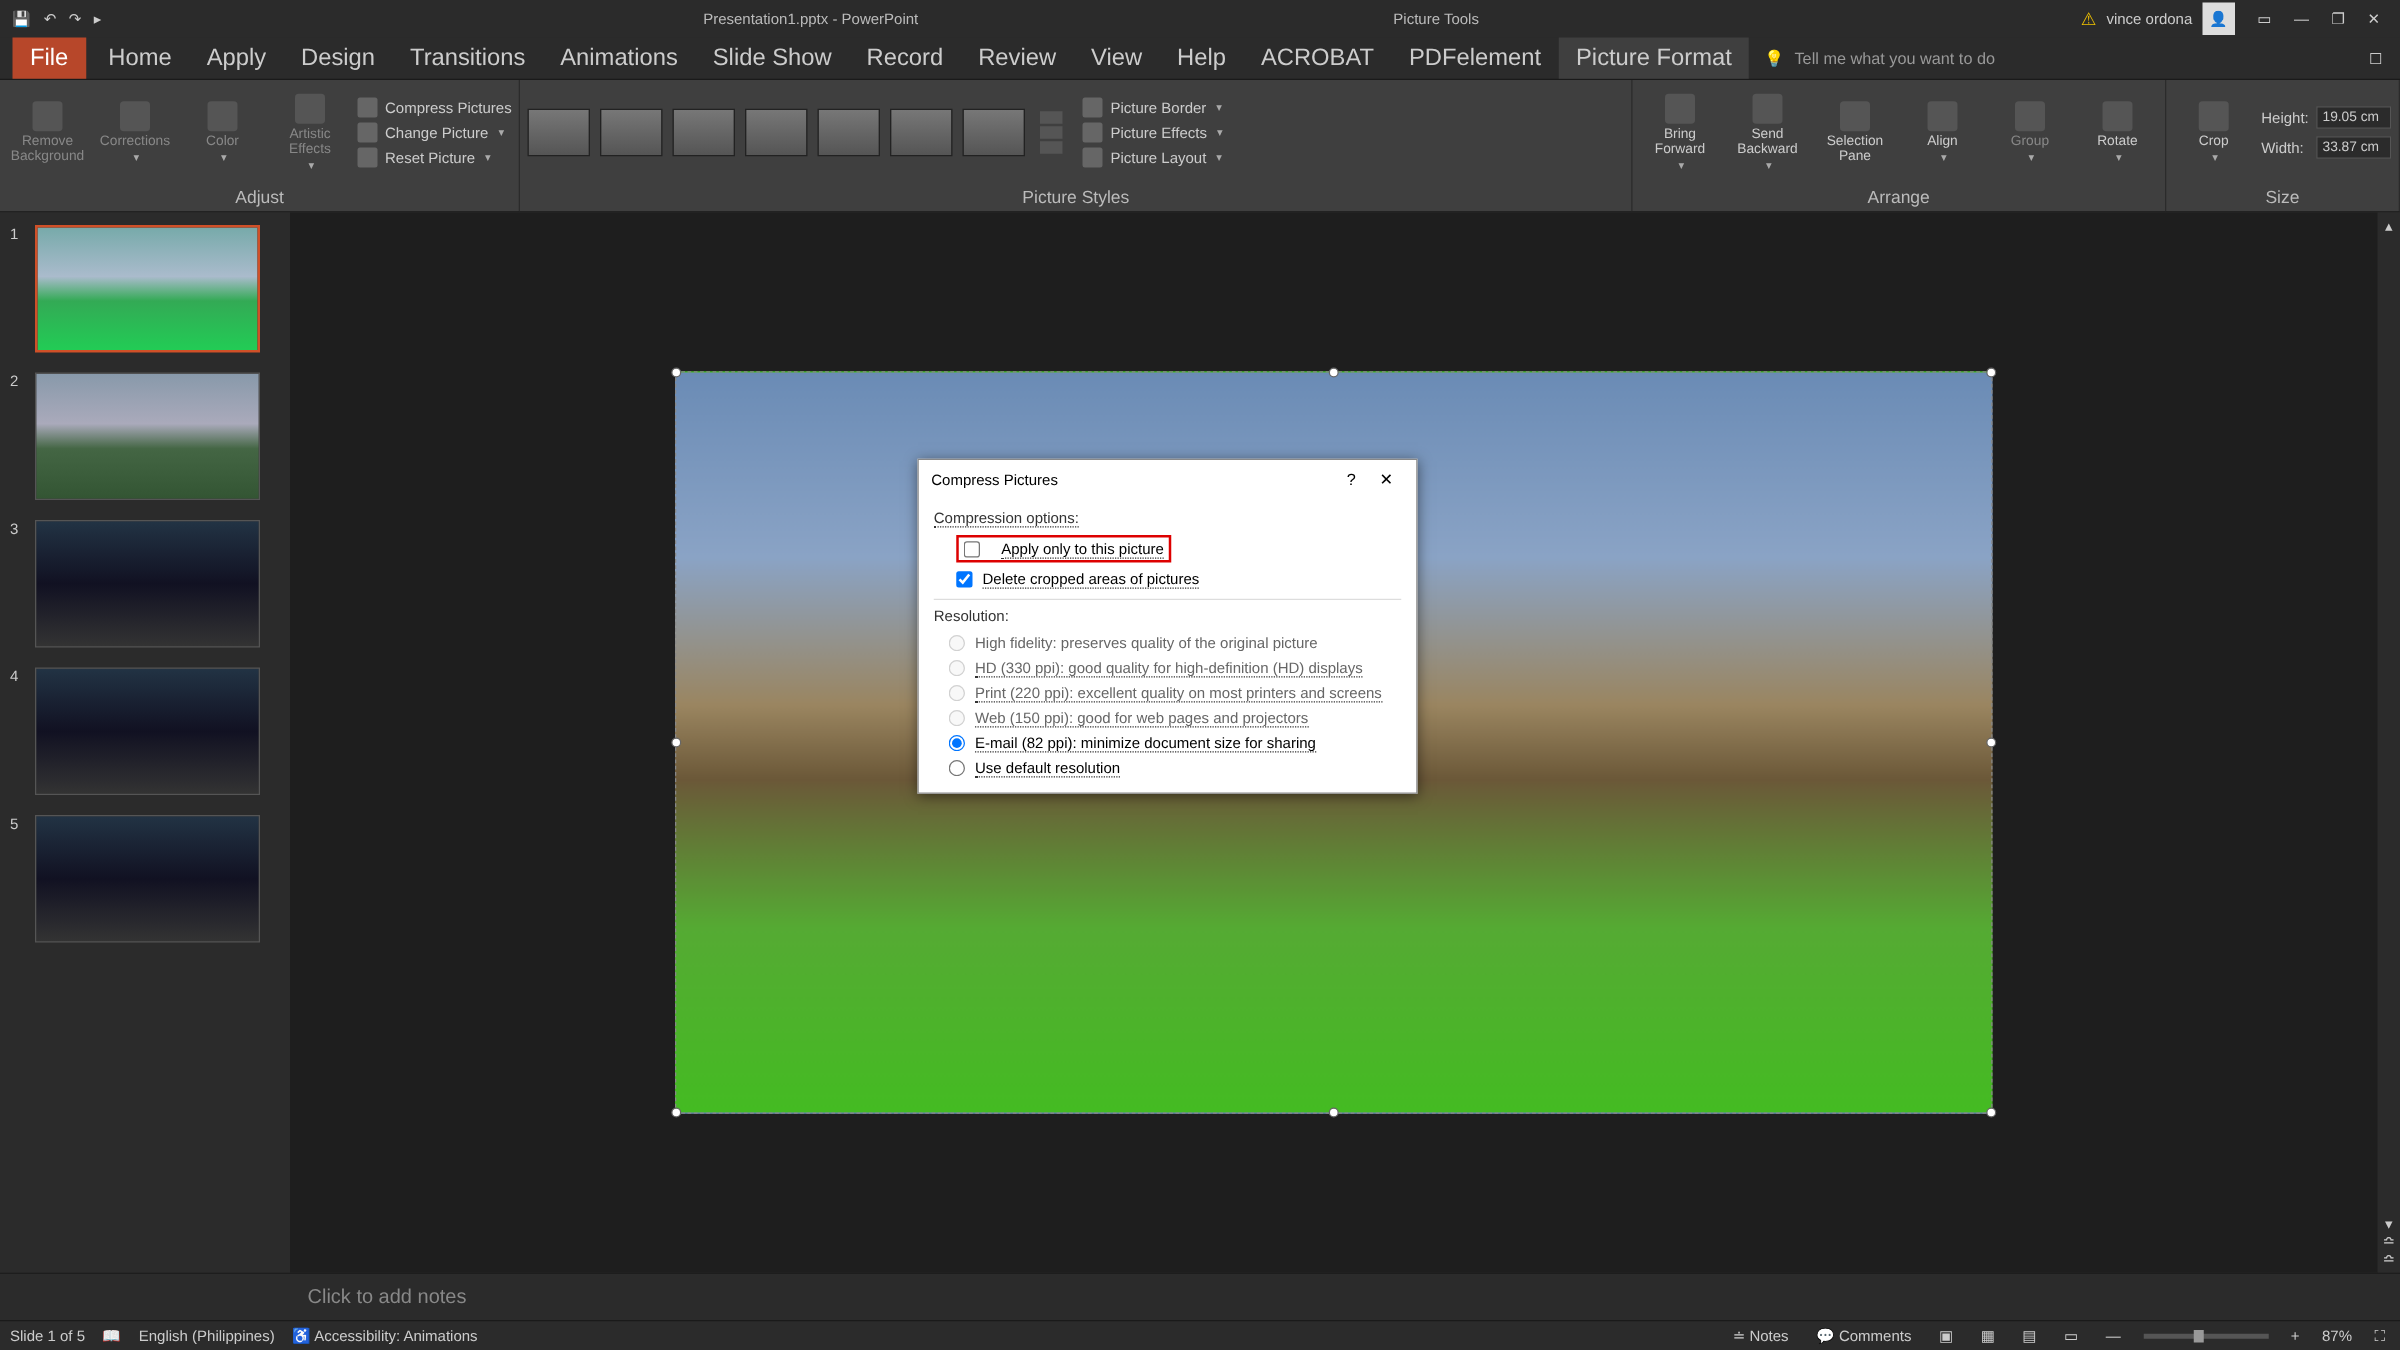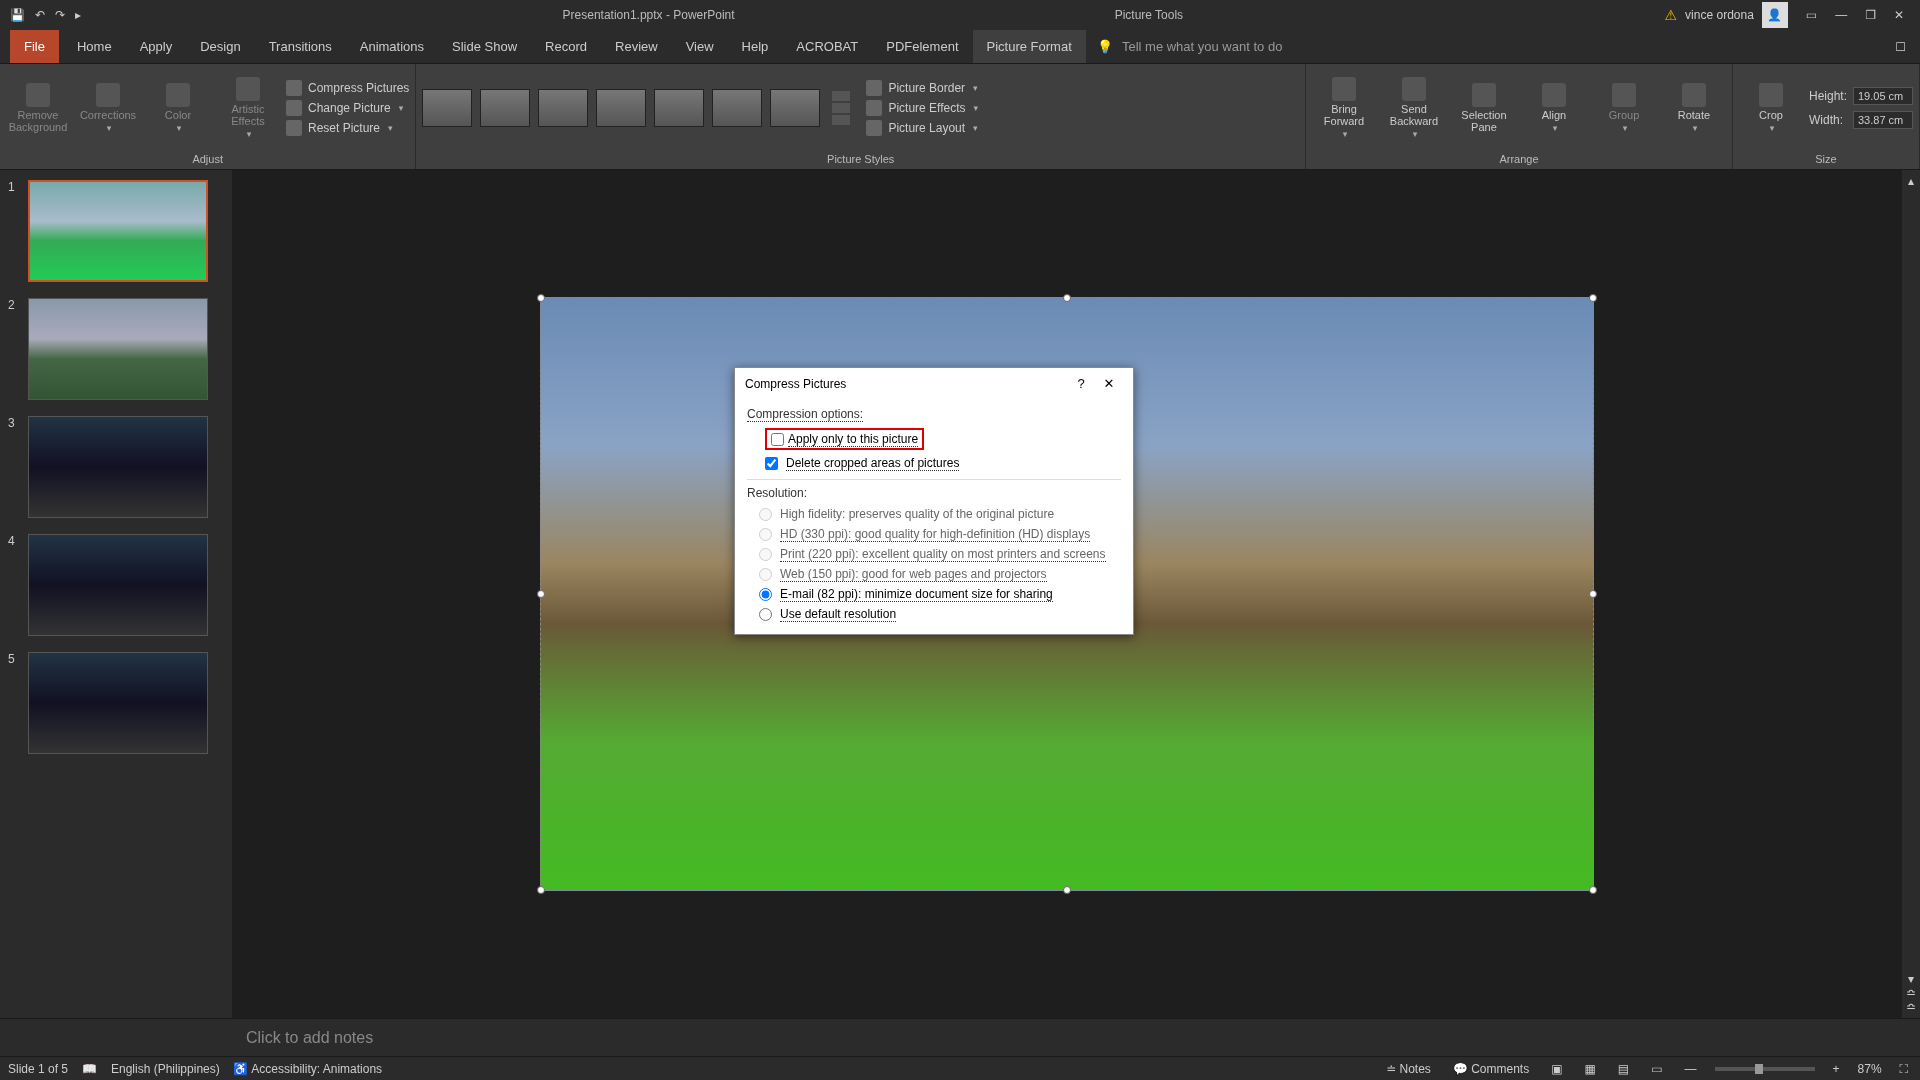--- a/index.html
+++ b/index.html
@@ -10,31 +10,31 @@
 .titlebar .qat { display: flex; gap: 10px; padding-left: 6px; }
 .titlebar .qat span { color: #ccc; cursor: pointer; }
 .titlebar .title-center { flex: 1; text-align: center; color: #bbb; font-size: 12px; display: flex; justify-content: center; gap: 380px; }
 .titlebar .win-controls { display: flex; gap: 18px; padding-right: 12px; align-items: center; }
 .titlebar .win-controls .user { display: flex; align-items: center; gap: 8px; }
 .titlebar .win-controls .user .warn { color: #f0c200; font-size: 14px; }
 .titlebar .win-controls .avatar { width: 26px; height: 26px; background: #ddd; display: inline-flex; align-items: center; justify-content: center; color: #666; }
 
 
 .ribbon-tabs { height: 34px; background: #2b2b2b; display: flex; align-items: stretch; padding-left: 10px; border-bottom: 1px solid #1a1a1a; }
-.ribbon-tabs .tab { padding: 12px 14px; display: flex; align-items: center; color: #ccc; font-size: 13px; cursor: pointer; }
+.ribbon-tabs .tab { padding: 12px 14px; display: flex; align-items: center; color: #ccc; font-size: 19px; cursor: pointer; }
 .ribbon-tabs .tab.file { background: #b7472a; color: #fff; margin-right: 4px; }
 .ribbon-tabs .tab.active { background: #3f3f3f; }
 .ribbon-tabs .tellme { display: flex; align-items: center; gap: 8px; color: #999; margin-left: 12px; font-size: 13px; }
 .ribbon-tabs .collapse-share { margin-left: auto; display: flex; align-items: center; gap: 14px; padding-right: 14px; color: #ccc; }
 
 
 .ribbon { height: 106px; background: #3f3f3f; display: flex; border-bottom: 1px solid #1a1a1a; }
 .ribbon-group { display: flex; flex-direction: column; border-right: 1px solid #2b2b2b; }
 .ribbon-group .group-body { flex: 1; display: flex; align-items: center; padding: 2px 6px; gap: 6px; }
-.ribbon-group .group-label { font-size: 11px; color: #bbb; text-align: center; padding: 2px 0 4px; }
+.ribbon-group .group-label { font-size: 14px; color: #bbb; text-align: center; padding: 2px 0 4px; }
 .big-btn { display: flex; flex-direction: column; align-items: center; gap: 2px; width: 64px; color: #888; font-size: 11px; text-align: center; cursor: pointer; }
 .big-btn .ico { width: 24px; height: 24px; background: #555; border-radius: 3px; }
 .big-btn.enabled { color: #ccc; }
 .small-list { display: flex; flex-direction: column; gap: 4px; }
 .small-btn { display: flex; align-items: center; gap: 6px; color: #ccc; font-size: 12px; cursor: pointer; }
 .small-btn .ico-s { width: 16px; height: 16px; background: #666; border-radius: 2px; }
 .chev { font-size: 9px; color: #aaa; margin-left: 2px; }
 
 .style-gallery { display: flex; gap: 8px; }
 .style-thumb { width: 50px; height: 38px; background: linear-gradient(#777,#555); border: 1px solid #222; cursor: pointer; }
@@ -69,21 +69,21 @@
 .dialog-body { padding: 4px 12px 10px; }
 .dialog-body .section-label { margin: 4px 0; color: #333; }
 .dialog-body .opt-row { display: flex; align-items: center; gap: 8px; padding: 3px 0 3px 18px; }
 .dialog-body .opt-row input[type=checkbox], .dialog-body .opt-row input[type=radio] { width: 13px; height: 13px; }
 .dialog-body .radio-group .opt-row { padding-left: 12px; color: #666; }
 .dialog-body .radio-group .opt-row.enabled { color: #000; }
 .dialog-body hr { border: none; border-top: 1px solid #ddd; margin: 6px 0; }
 .dialog-footer { display: flex; justify-content: flex-end; gap: 8px; padding: 0 12px 12px; }
 .dialog-footer button { width: 82px; height: 24px; background: #fff; border: 1px solid #888; cursor: pointer; font-size: 12px; }
 .dialog-footer button.primary { border: 1.5px solid #2a6fbb; }
-.highlight-box { border: 2.5px solid #d00; padding: 2px 4px; display: inline-flex; align-items: center; gap: 4px; justify-content: space-between; }
+.highlight-box { border: 2.5px solid #d00; padding: 2px 4px; display: inline-flex; align-items: center; gap: 17px; justify-content: space-between; }
 .dotted-u { border-bottom: 1px dotted #333; }
 
 
 .notes-bar { height: 38px; background: #2b2b2b; border-top: 1px solid #1a1a1a; display: flex; align-items: center; padding-left: 246px; color: #888; font-size: 16px; cursor: text; }
 
 
 .statusbar { height: 24px; background: #2b2b2b; border-top: 1px solid #1a1a1a; display: flex; align-items: center; padding: 0 8px; color: #ccc; font-size: 12px; gap: 14px; }
 .statusbar .spacer { flex: 1; }
 .statusbar .zoom-slider { width: 100px; height: 4px; background: #555; position: relative; }
 .statusbar .zoom-slider::after { content: ''; position: absolute; left: 40%; top: -3px; width: 8px; height: 10px; background: #999; }

